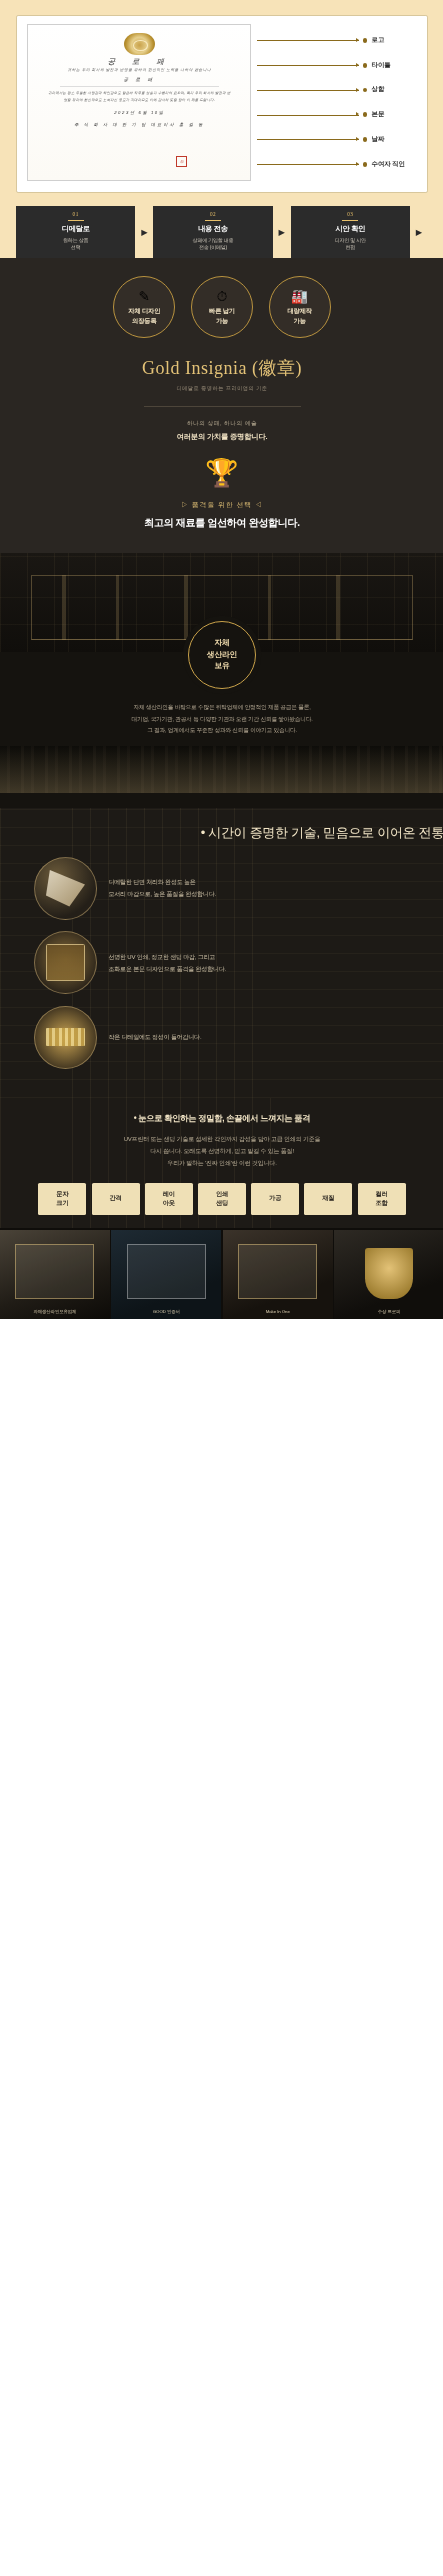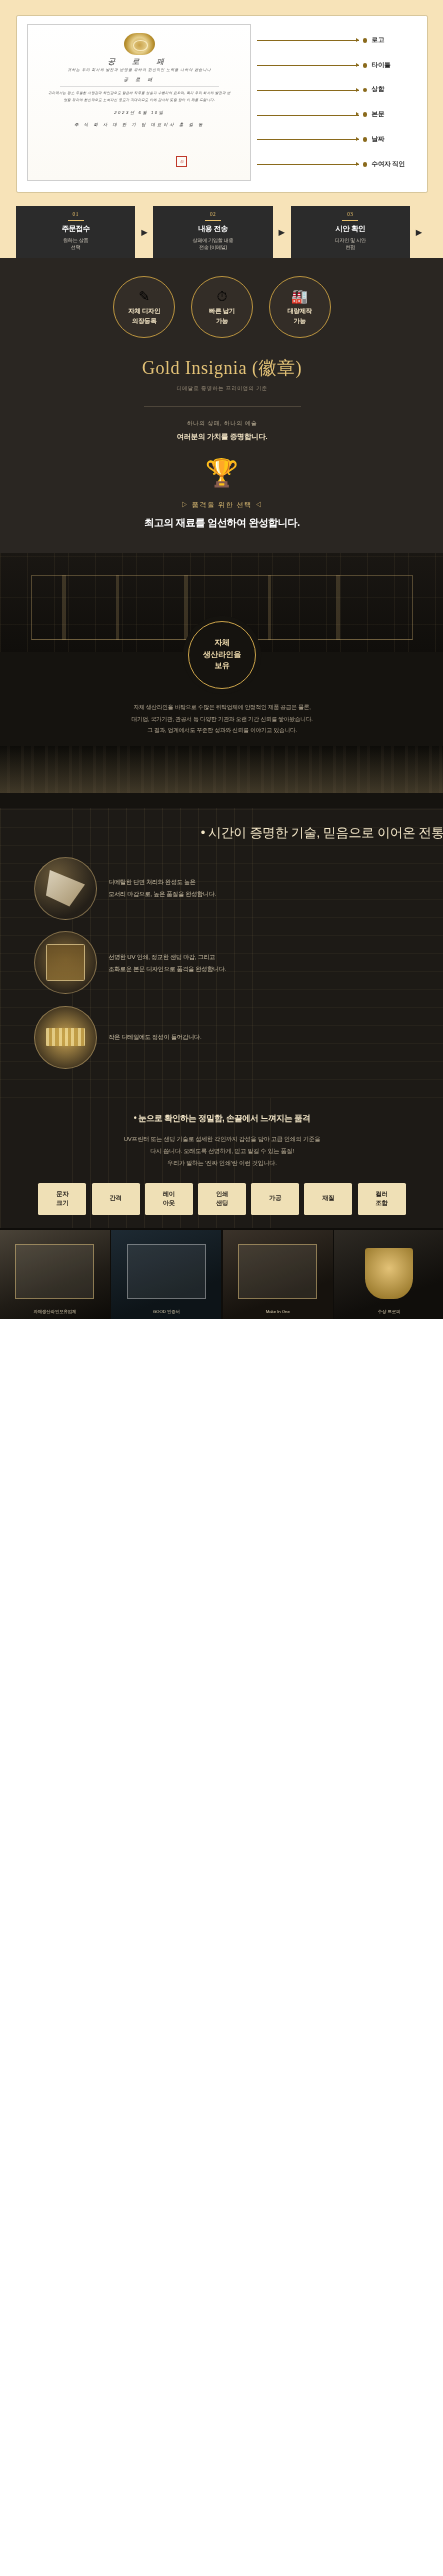--- a/index.html
+++ b/index.html
@@ -514,21 +514,21 @@
           </div>
         </div>
 
       </div>
     </div>
 
     <div class="steps">
       <div class="step">
         <div class="step-num">01</div>
         <div class="step-bar"></div>
-        <div class="step-title">주문접수</div>
+        <div class="step-title">디메달로</div>
         <div class="step-desc" style="white-space:pre-line">원하는 상품
 선택</div>
       </div>
       <div class="step-sep">▶</div>
       <div class="step">
         <div class="step-num">02</div>
         <div class="step-bar"></div>
         <div class="step-title">내용 전송</div>
         <div class="step-desc" style="white-space:pre-line">상패에 기입할 내용
 전송 (이메일)</div>
@@ -572,21 +572,21 @@
     <div class="dark-strong">여러분의 가치를 증명합니다.</div>
     <div class="trophy">🏆</div>
     <div class="dark-pick">▷ 품격을 위한 선택 ◁</div>
     <div class="dark-final">최고의 재료를 엄선하여 완성합니다.</div>
   </section>
 
   <section class="sec-factory">
     <div class="factory-art"></div>
     <div class="circle-badge">
       <span style="white-space:pre-line">자체
-생산라인을
+생산라인
 보유</span>
     </div>
     <div class="factory-text" style="white-space:pre-line">자체 생산라인을 바탕으로 수많은 위탁업체에 안정적인 제품 공급은 물론,
 대기업, 국가기관, 관공서 등 다양한 기관과 오랜 기간 신뢰를 쌓아왔습니다.
 그 결과, 업계에서도 꾸준한 성과와 신뢰를 이야기고 있습니다.</div>
     <div class="city-strip"></div>
   </section>
 
   <section class="sec-tradition">
     <div class="trad-inner">

